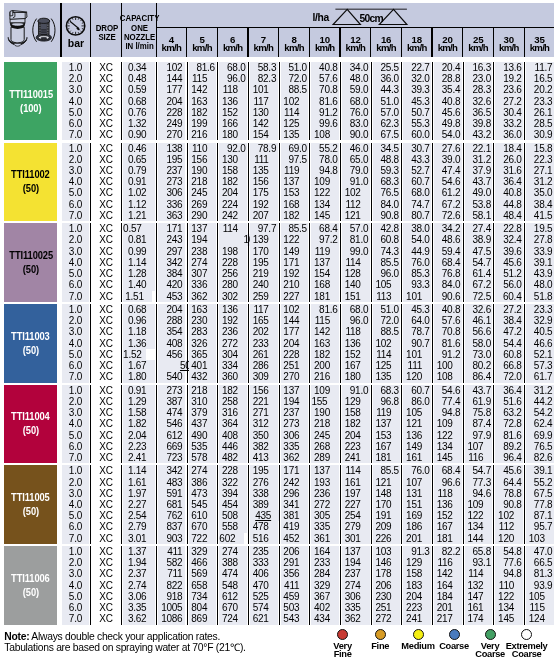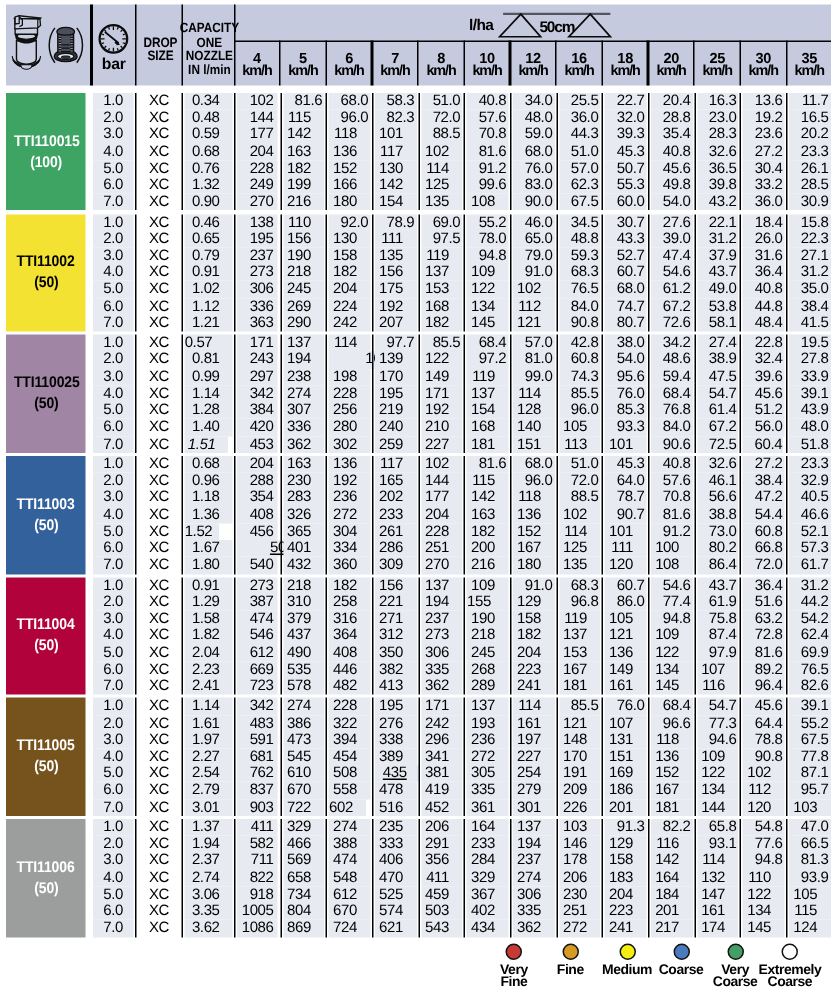--- a/index.html
+++ b/index.html
@@ -616,21 +616,21 @@
         <div class="cell ctr wht" style="left:30.10px;width:27.80px;">XC</div>
         <div class="cell" style="left:61.10px;width:31.70px;padding-right:8.40px;">0.99</div>
         <div class="cell" style="left:96.00px;width:27.48px;padding-right:3.10px;">297</div>
         <div class="cell" style="left:126.68px;width:27.48px;padding-right:8.90px;">238</div>
         <div class="cell" style="left:157.36px;width:27.48px;padding-right:8.90px;">198</div>
         <div class="cell" style="left:188.04px;width:27.48px;padding-right:8.90px;">170</div>
         <div class="cell" style="left:218.72px;width:27.48px;padding-right:8.90px;">149</div>
         <div class="cell" style="left:249.40px;width:27.48px;padding-right:8.90px;">119</div>
         <div class="cell" style="left:280.08px;width:27.48px;padding-right:1.30px;">99.0</div>
         <div class="cell" style="left:310.76px;width:27.48px;padding-right:1.30px;">74.3</div>
-        <div class="cell" style="left:341.44px;width:27.48px;padding-right:1.30px;">95.6</div>
+        <div class="cell" style="left:341.44px;width:27.48px;padding-right:1.30px;">44.9</div>
         <div class="cell" style="left:372.12px;width:27.48px;padding-right:1.30px;">59.4</div>
         <div class="cell" style="left:402.80px;width:27.48px;padding-right:1.30px;">47.5</div>
         <div class="cell" style="left:433.48px;width:27.48px;padding-right:1.30px;">39.6</div>
         <div class="cell" style="left:464.16px;width:27.48px;padding-right:1.30px;">33.9</div>
       </div>
       <div class="row" style="top:33.687px;">
         <div class="cell ctr" style="left:0.00px;width:26.90px;">4.0</div>
         <div class="cell ctr wht" style="left:30.10px;width:27.80px;">XC</div>
         <div class="cell" style="left:61.10px;width:31.70px;padding-right:8.40px;">1.14</div>
         <div class="cell" style="left:96.00px;width:27.48px;padding-right:3.10px;">342</div>
@@ -679,21 +679,21 @@
         <div class="cell" style="left:310.76px;width:27.48px;padding-right:8.90px;">105</div>
         <div class="cell" style="left:341.44px;width:27.48px;padding-right:1.30px;">93.3</div>
         <div class="cell" style="left:372.12px;width:27.48px;padding-right:1.30px;">84.0</div>
         <div class="cell" style="left:402.80px;width:27.48px;padding-right:1.30px;">67.2</div>
         <div class="cell" style="left:433.48px;width:27.48px;padding-right:1.30px;">56.0</div>
         <div class="cell" style="left:464.16px;width:27.48px;padding-right:1.30px;">48.0</div>
       </div>
       <div class="row" style="top:67.374px;">
         <div class="cell ctr" style="left:0.00px;width:26.90px;">7.0</div>
         <div class="cell ctr wht" style="left:30.10px;width:27.80px;">XC</div>
-        <div class="cell" style="left:61.10px;width:29px;padding-right:8.40px;font-style:italic;">1.51</div>
+        <div class="cell" style="left:61.10px;width:29px;padding-right:8.40px;">1.51</div>
         <div class="cell" style="left:96.00px;width:27.48px;padding-right:3.10px;">453</div>
         <div class="cell" style="left:126.68px;width:27.48px;padding-right:8.90px;">362</div>
         <div class="cell" style="left:157.36px;width:27.48px;padding-right:8.90px;">302</div>
         <div class="cell" style="left:188.04px;width:27.48px;padding-right:8.90px;">259</div>
         <div class="cell" style="left:218.72px;width:27.48px;padding-right:8.90px;">227</div>
         <div class="cell" style="left:249.40px;width:27.48px;padding-right:8.90px;">181</div>
         <div class="cell" style="left:280.08px;width:27.48px;padding-right:8.90px;">151</div>
         <div class="cell" style="left:310.76px;width:27.48px;padding-right:8.90px;">113</div>
         <div class="cell" style="left:341.44px;width:27.48px;padding-right:8.90px;">101</div>
         <div class="cell" style="left:372.12px;width:27.48px;padding-right:1.30px;">90.6</div>
@@ -785,21 +785,21 @@
         <div class="cell" style="left:96.00px;width:27.48px;padding-right:3.10px;">408</div>
         <div class="cell" style="left:126.68px;width:27.48px;padding-right:8.90px;">326</div>
         <div class="cell" style="left:157.36px;width:27.48px;padding-right:8.90px;">272</div>
         <div class="cell" style="left:188.04px;width:27.48px;padding-right:8.90px;">233</div>
         <div class="cell" style="left:218.72px;width:27.48px;padding-right:8.90px;">204</div>
         <div class="cell" style="left:249.40px;width:27.48px;padding-right:8.90px;">163</div>
         <div class="cell" style="left:280.08px;width:27.48px;padding-right:8.90px;">136</div>
         <div class="cell" style="left:310.76px;width:27.48px;padding-right:8.90px;">102</div>
         <div class="cell" style="left:341.44px;width:27.48px;padding-right:1.30px;">90.7</div>
         <div class="cell" style="left:372.12px;width:27.48px;padding-right:1.30px;">81.6</div>
-        <div class="cell" style="left:402.80px;width:27.48px;padding-right:1.30px;">38.8</div>
+        <div class="cell" style="left:402.80px;width:27.48px;padding-right:1.30px;">58.0</div>
         <div class="cell" style="left:433.48px;width:27.48px;padding-right:1.30px;">54.4</div>
         <div class="cell" style="left:464.16px;width:27.48px;padding-right:1.30px;">46.6</div>
       </div>
       <div class="row" style="top:44.916px;">
         <div class="cell ctr" style="left:0.00px;width:26.90px;">5.0</div>
         <div class="cell ctr wht" style="left:30.10px;width:27.80px;">XC</div>
         <div class="cell" style="left:61.10px;width:23px;padding-right:8.40px;">1.52</div>
         <div class="cell" style="left:96.00px;width:27.48px;padding-right:3.10px;">456</div>
         <div class="cell" style="left:126.68px;width:27.48px;padding-right:8.90px;">365</div>
         <div class="cell" style="left:157.36px;width:27.48px;padding-right:8.90px;">304</div>
@@ -1308,20 +1308,24 @@
       <div class="vsep" style="left:277.98px;"></div>
       <div class="vsep" style="left:308.66px;"></div>
       <div class="vsep" style="left:339.34px;"></div>
       <div class="vsep" style="left:370.02px;"></div>
       <div class="vsep" style="left:400.70px;"></div>
       <div class="vsep" style="left:431.38px;"></div>
       <div class="vsep" style="left:462.06px;"></div>
     </div>
   </div>
 </div>
+<div id="note">
+  <div><b>Note:</b><span> Always double check your application rates.</span></div>
+  <div>Tabulations are based on spraying water at 70°F (21℃).</div>
+</div>
 <div id="legend">
   <div class="legend-item" style="left:12.60px;width:60px;margin-left:-30px;">
     <div class="legend-dot" style="background:#C73A33;"></div>
     <div class="legend-label">Very</div>
     <div class="legend-label">Fine</div>
   </div>
   <div class="legend-item" style="left:50.20px;width:60px;margin-left:-30px;">
     <div class="legend-dot" style="background:#D79B24;"></div>
     <div class="legend-label">Fine</div>
   </div>

